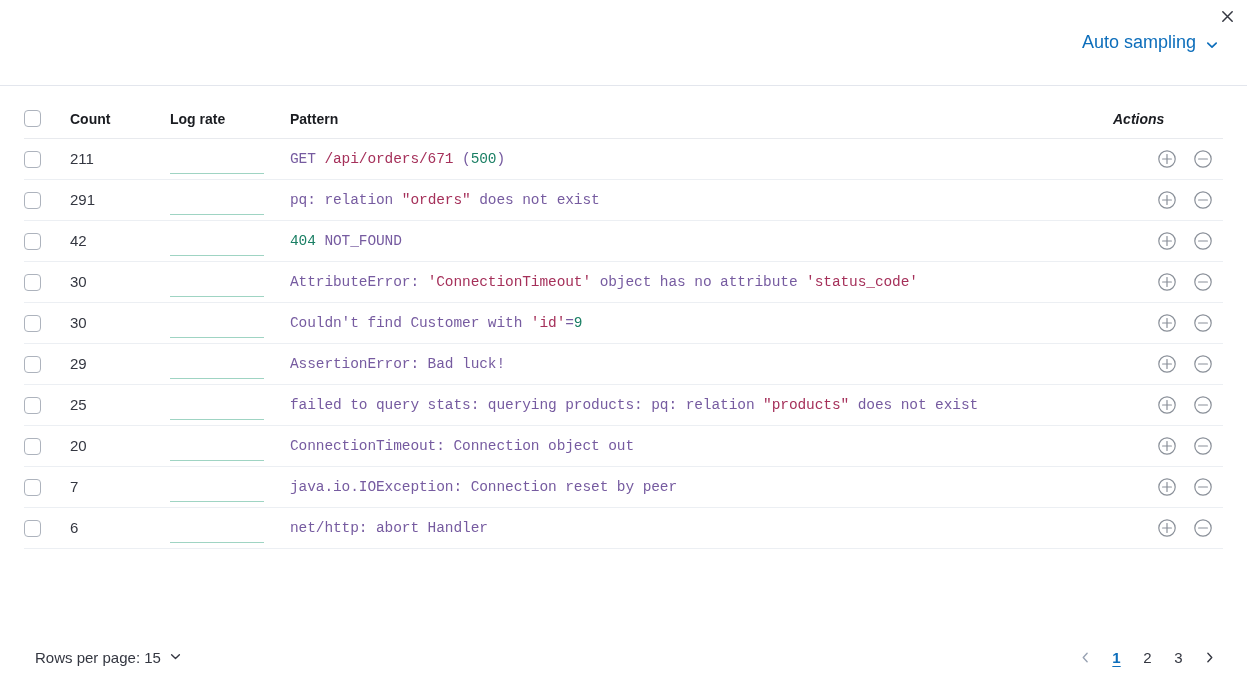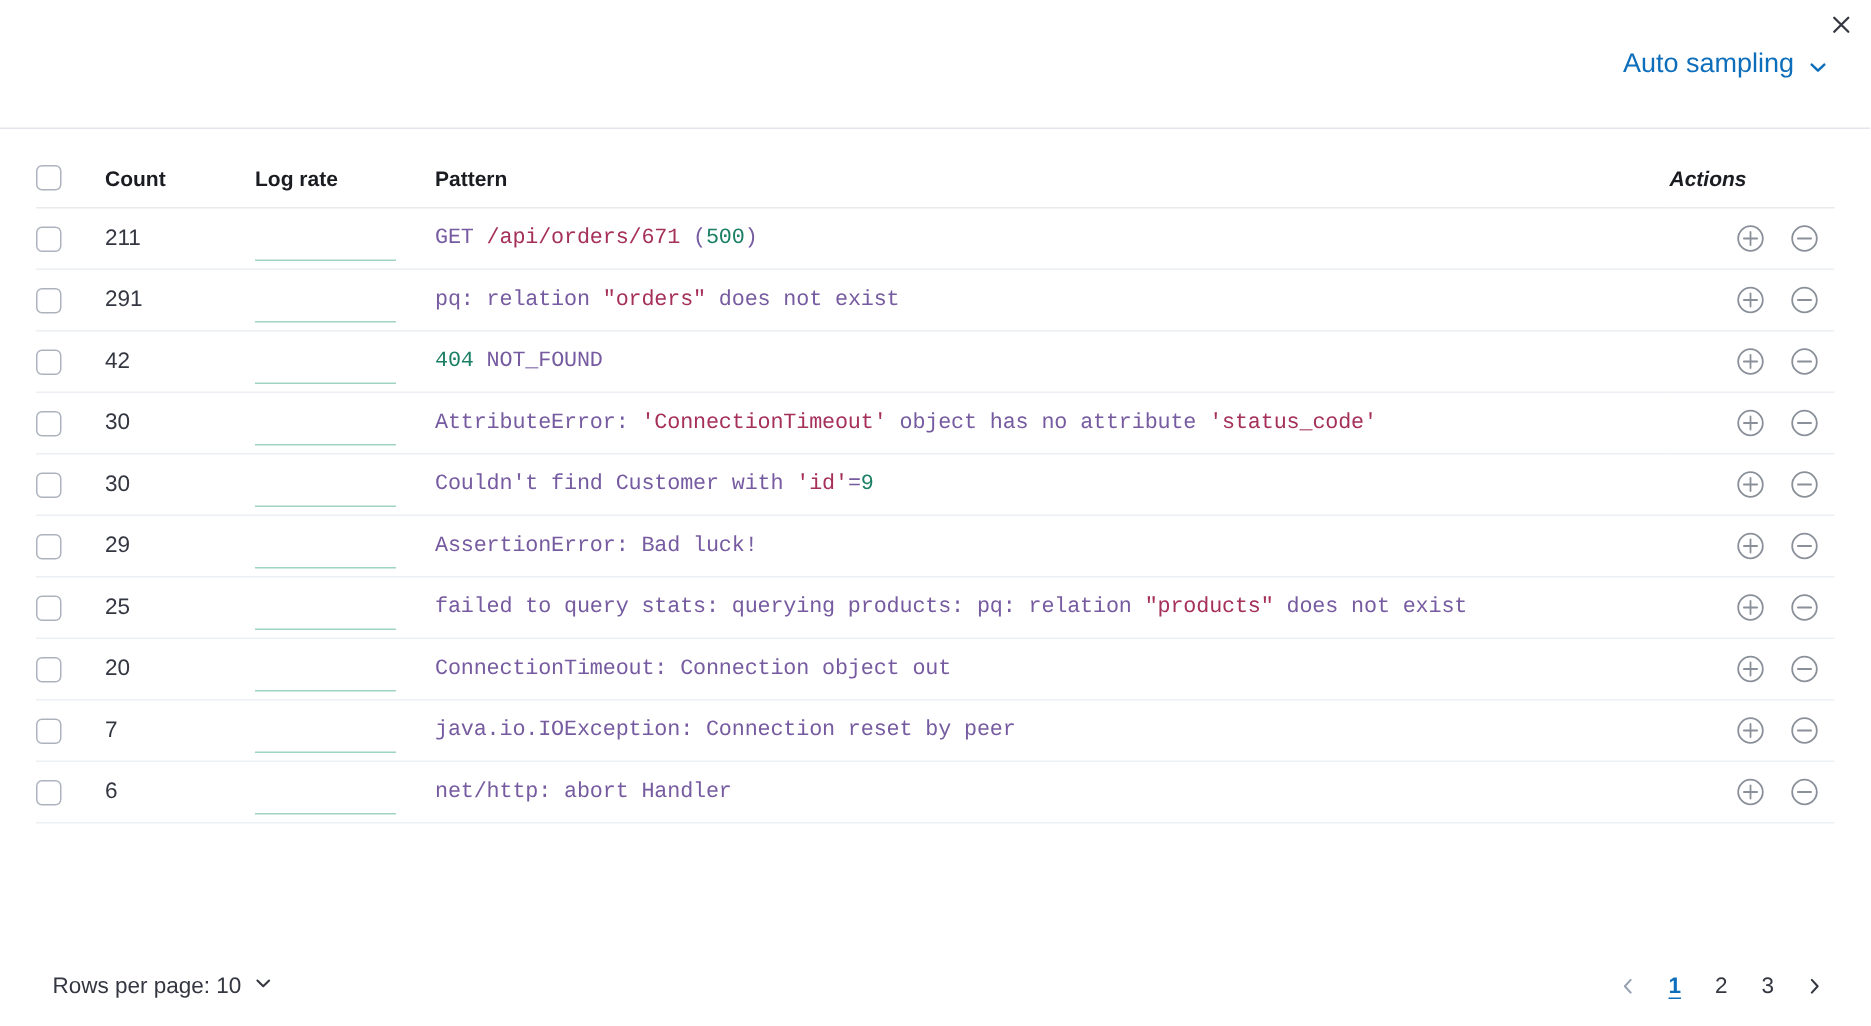--- a/index.html
+++ b/index.html
@@ -1020,21 +1020,21 @@
                 </svg></span>
             </div>
           </td>
         </tr>
       </tbody>
   </table>
 </div>
 
 <div class="footer">
   <div class="rpp">
-    <span>Rows per page: 10</span>
+    <span>Rows per page: 15</span>
     <span>
       <svg viewBox="0 0 16 16" width="13" height="13" fill="none" stroke="#343741" stroke-width="1.7" stroke-linecap="round" stroke-linejoin="round">
           <path d="M3.2 5.8L8 10.4l4.8-4.6"></path>
         </svg>
     </span>
   </div>
   <div class="pager" id="pager">
     <span class="pg arrow">
       <svg viewBox="0 0 16 16" width="13" height="13" fill="none" stroke="#98a2b3" stroke-width="1.7" stroke-linecap="round" stroke-linejoin="round">
           <path d="M10 2.8L5.2 8l4.8 5.2"></path>

